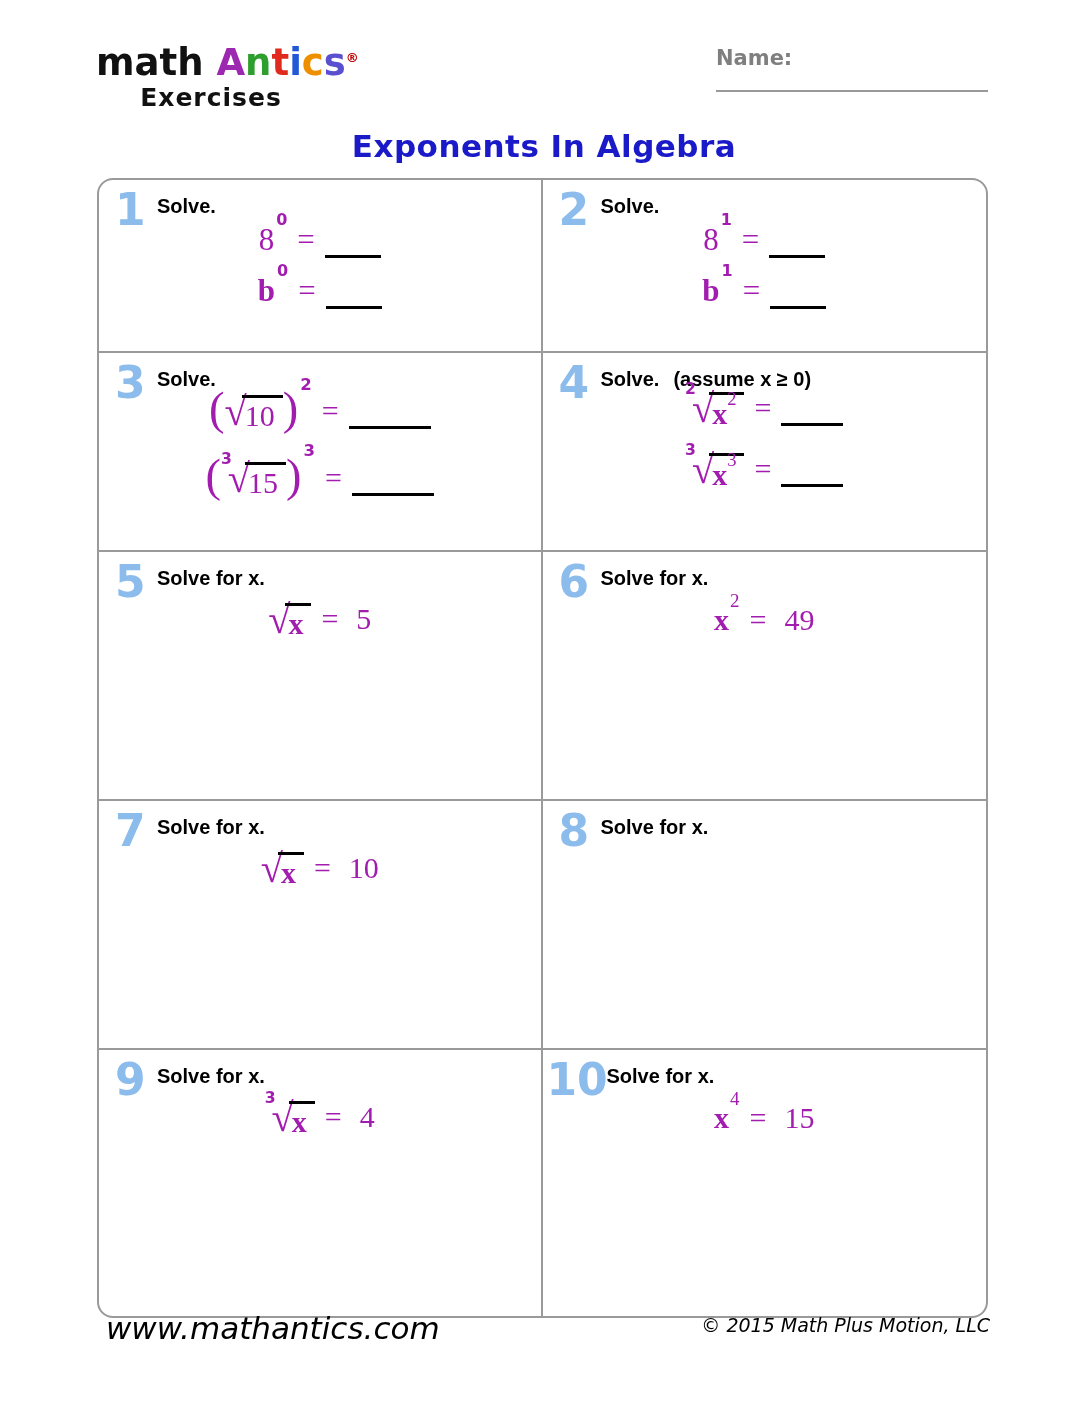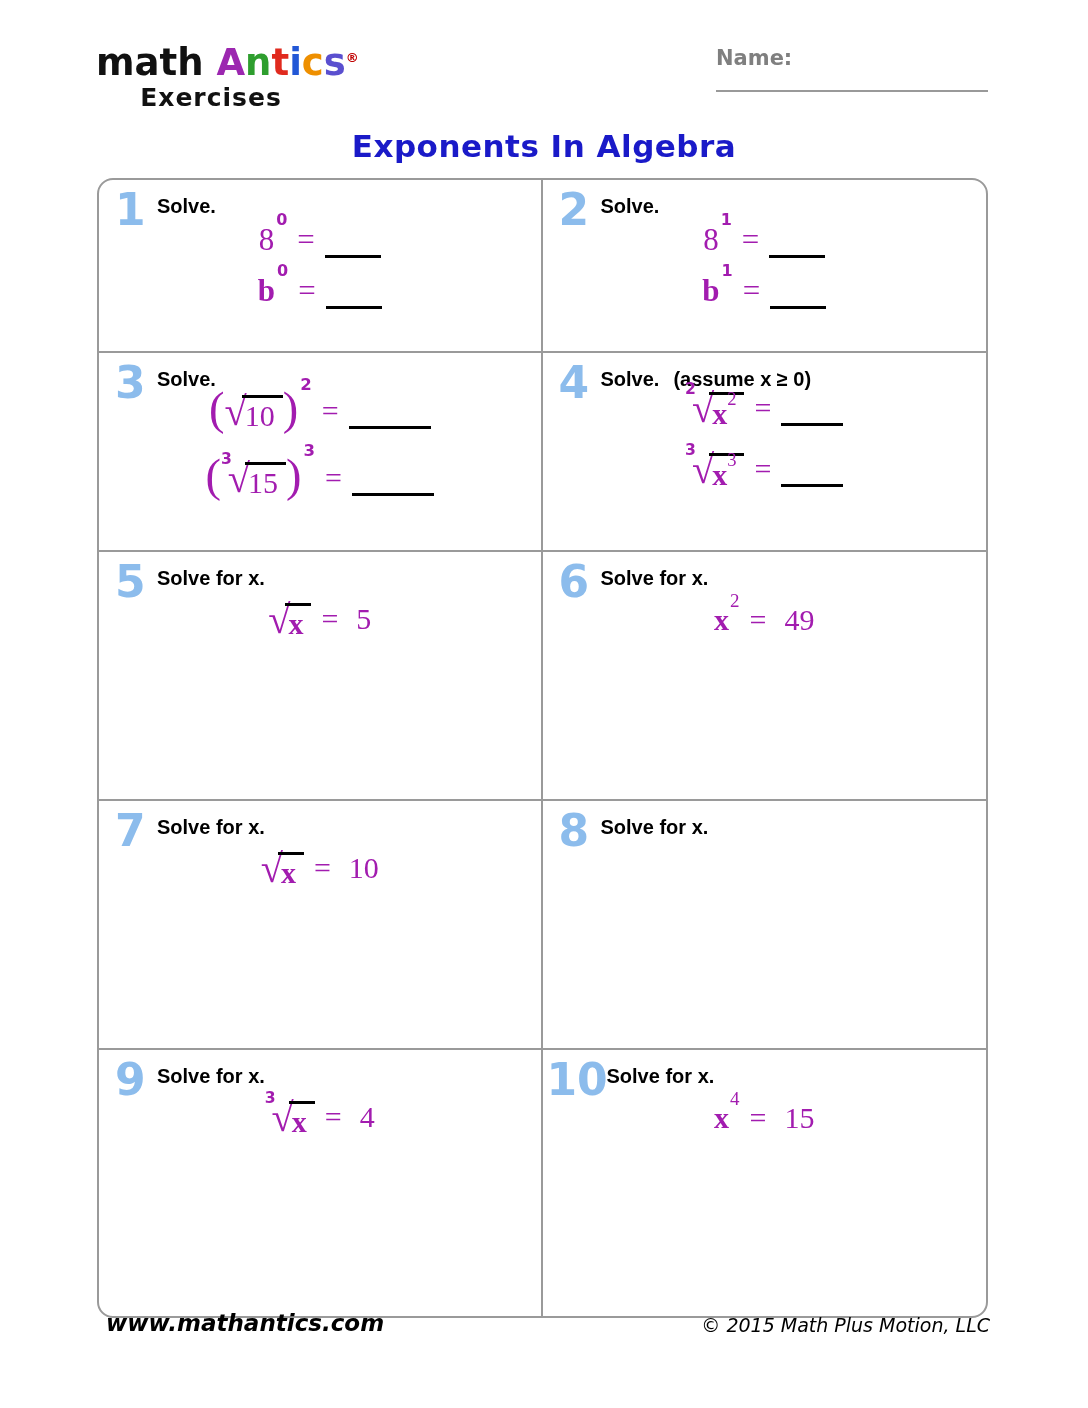--- a/index.html
+++ b/index.html
@@ -97,21 +97,21 @@
   .rexp { font-family:"Liberation Serif", serif; font-size:0.62em; position:relative; top:-0.42em; }
   .paren { font-family:"Liberation Serif", serif; font-size:1.55em; font-weight:400; line-height:1; vertical-align:middle; position:relative; top:-5px; }
   .oexp {
     font-family:"DejaVu Sans", sans-serif; font-weight:700; font-size:0.55em;
     position:relative; top:-1.25em; margin-left:2px;
   }
 
   
   .site {
     position:absolute; left:106px; top:1310px;
-    font-family:"DejaVu Sans", sans-serif; font-weight:700; font-style:italic; font-size:23px;
+    font-family:"DejaVu Sans", sans-serif; font-weight:400; font-style:italic; font-size:31px;
   }
   .copy {
     position:absolute; right:98px; top:1314px;
     font-family:"DejaVu Sans", sans-serif; font-style:italic; font-size:19px;
   }
 </style>
 </head>
 <body>
 
 <div id="page">

